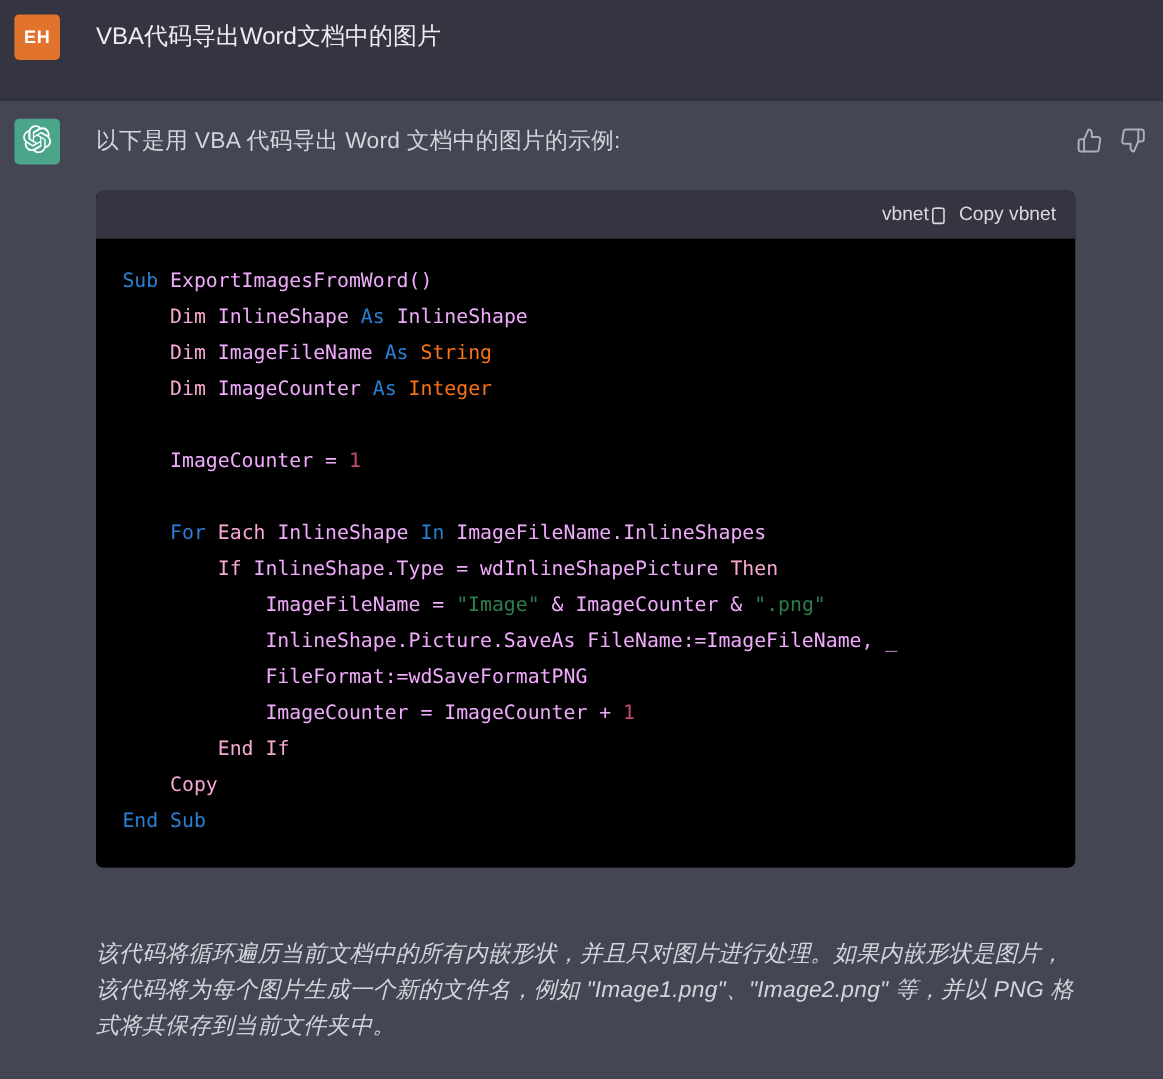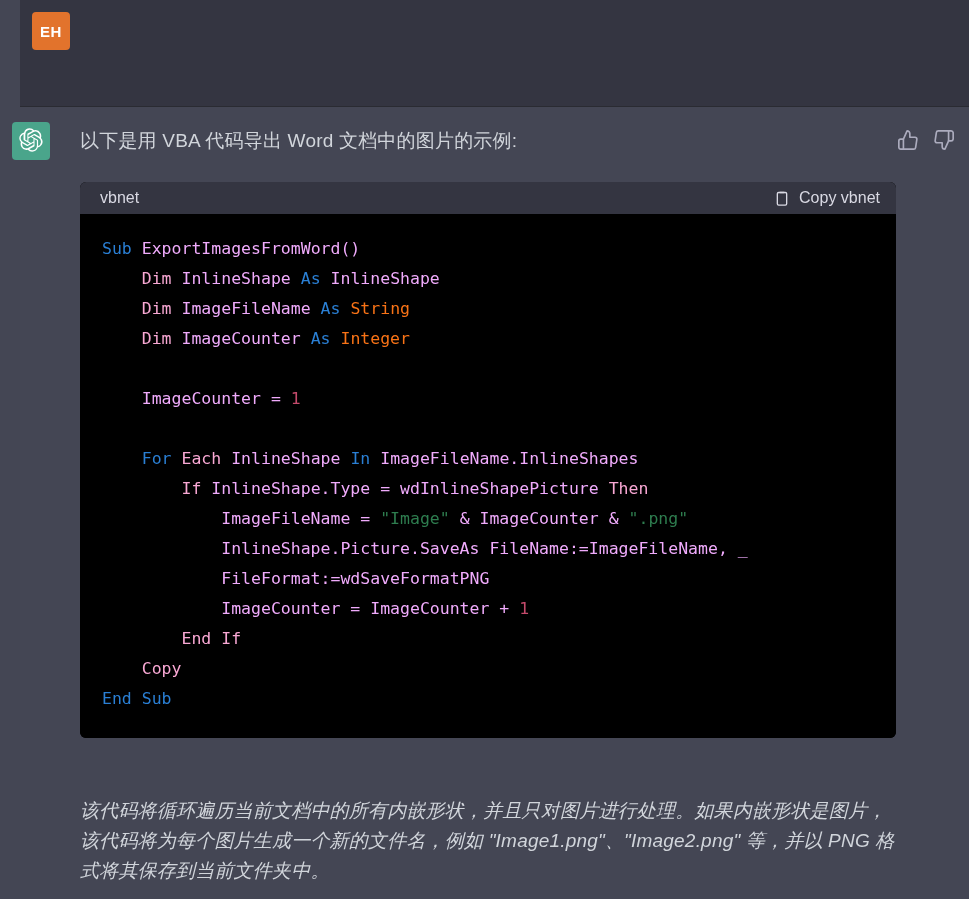--- a/index.html
+++ b/index.html
@@ -11,27 +11,26 @@
     width: 969px;
     height: 899px;
     overflow: hidden;
     font-family: "Liberation Sans", sans-serif;
     -webkit-font-smoothing: antialiased;
   }
 
   
   .user-row {
     background: #343541;
-    height: 107px;
+    height: 84px;
     box-sizing: border-box;
     display: flex;
     align-items: flex-start;
     padding: 12px 0 0 12px;
     border-bottom: 1px solid #2a2b32;
-    margin-left: 20px;
   }
   .avatar {
     width: 38px;
     height: 38px;
     border-radius: 4px;
     flex: 0 0 38px;
     display: flex;
     align-items: center;
     justify-content: center;
     color: #ffffff;
@@ -94,27 +93,26 @@
   
   .code-block {
     margin-top: 26px;
     width: 816px;
     border-radius: 6px;
     overflow: hidden;
     background: #000000;
   }
   .code-header {
     background: #343541;
-    height: 32px;
+    height: 40px;
     display: flex;
     align-items: center;
-    justify-content: space-between;
+    justify-content: flex-end;
     padding: 0 16px 0 20px;
     box-sizing: border-box;
-    gap: 24px;
   }
   .code-lang {
     color: #d9d9e3;
     font-size: 16px;
   }
   .copy-btn {
     display: flex;
     align-items: center;
     gap: 9px;
     color: #d9d9e3;
@@ -145,20 +143,21 @@
   .tok-str  { color: #2e7d4f; }
   .tok-txt  { color: #f0abfc; }
 </style>
 </head>
 <body>
 
 <div class="user-row">
   <div class="avatar user">
     <span>EH</span>
   </div>
+  <div class="user-title">VBA代码导出Word文档中的图片</div>
 </div>
 
 <div class="bot-row">
 
   <div class="avatar bot">
     <span>
       <svg width="24" height="24" viewBox="0 0 41 41" fill="#ffffff" aria-hidden="true">
         <path d="M37.532 16.87a9.963 9.963 0 0 0-.856-8.184 10.078 10.078 0 0 0-10.855-4.835A9.964 9.964 0 0 0 18.306.5a10.079 10.079 0 0 0-9.614 6.977 9.967 9.967 0 0 0-6.664 4.834 10.08 10.08 0 0 0 1.24 11.817 9.965 9.965 0 0 0 .856 8.185 10.079 10.079 0 0 0 10.855 4.835 9.964 9.964 0 0 0 7.516 3.35 10.078 10.078 0 0 0 9.617-6.981 9.967 9.967 0 0 0 6.663-4.834 10.079 10.079 0 0 0-1.243-11.813zM22.498 37.886a7.474 7.474 0 0 1-4.799-1.735c.61.0.168-.94.196-.11l7.960-4.598a1.294 1.294 0 0 0 .654-1.135v-11.228l3.366 1.944a.12.12 0 0 1 .65.092v9.299a7.505 7.505 0 0 1-7.492 7.471zM6.392 31.006a7.471 7.471 0 0 1-.894-5.023c.58.035.161.094.23.134l7.960 4.598a1.295 1.295 0 0 0 1.308 0l9.720-5.614v3.888a.12.12 0 0 1-.48.103l-8.047 4.647a7.504 7.504 0 0 1-10.229-2.733zM4.297 13.62A7.469 7.469 0 0 1 8.2 10.333c0 .67-.4.186-.4.265v9.195a1.293 1.293 0 0 0 .654 1.132l9.720 5.614-3.366 1.944a.12.12 0 0 1-.114.1l-8.050-4.65a7.504 7.504 0 0 1-2.747-10.24zm27.658 6.437l-9.720-5.615 3.365-1.943a.12.12 0 0 1 .114-.01l8.050 4.646a7.498 7.498 0 0 1-1.158 13.528v-9.476a1.293 1.293 0 0 0-.651-1.13zm3.349-5.043c-.058-.036-.161-.094-.23-.134l-7.960-4.598a1.295 1.295 0 0 0-1.308 0l-9.720 5.614v-3.888a.12.12 0 0 1 .048-.104l8.05-4.643a7.497 7.497 0 0 1 11.12 7.763zm-21.052 6.93l-3.366-1.944a.12.12 0 0 1-.065-.092v-9.299a7.497 7.497 0 0 1 12.293-5.756 6.94 6.94 0 0 0-.194.11l-7.960 4.598a1.294 1.294 0 0 0-.654 1.134l-.004 11.249zm1.829-3.943l4.33-2.501 4.332 2.5v5l-4.331 2.5-4.331-2.5-.001-5z"></path>
       </svg>
     </span>

